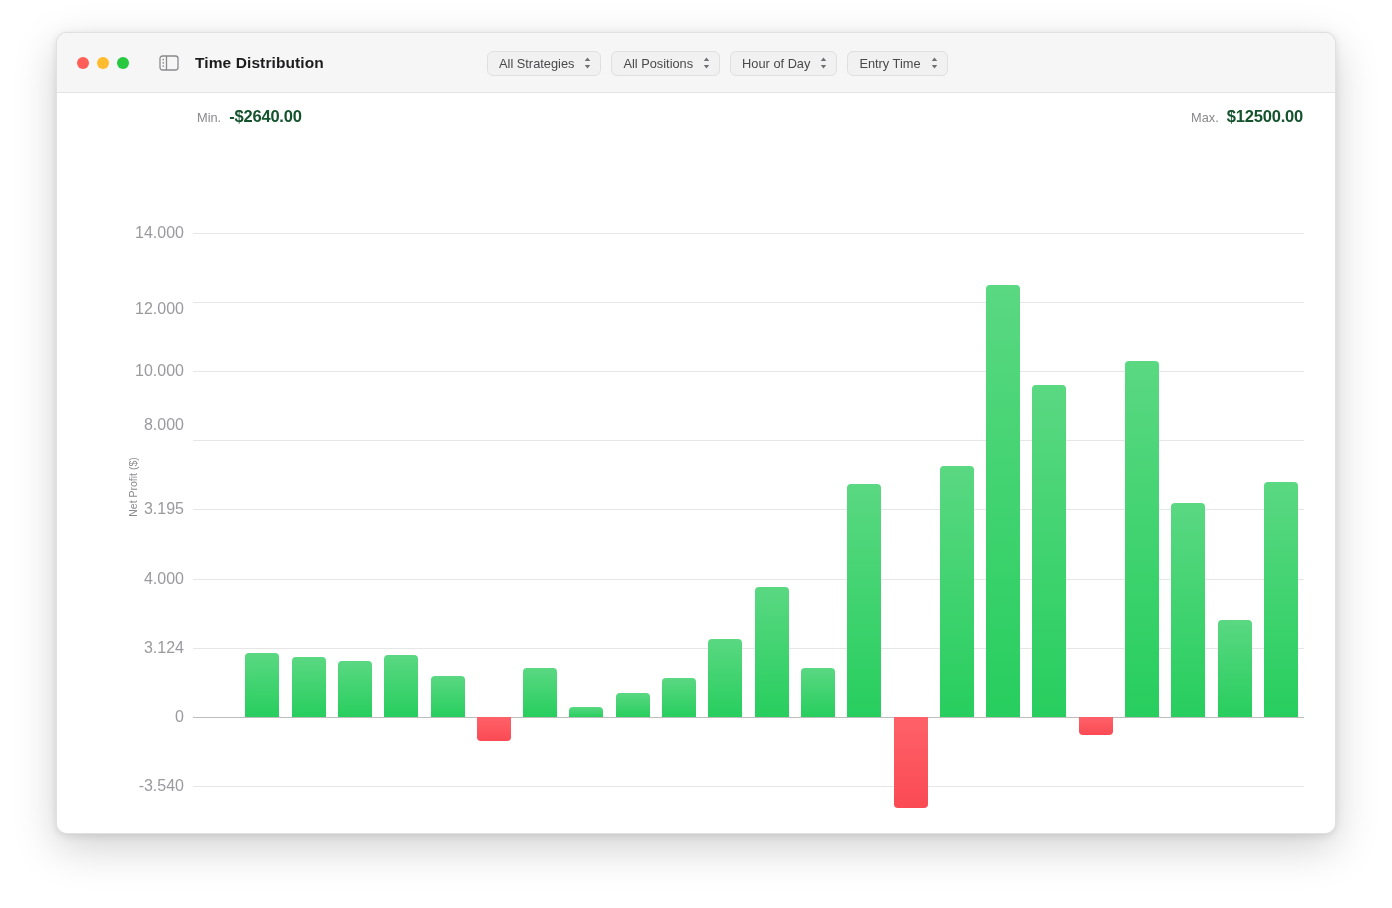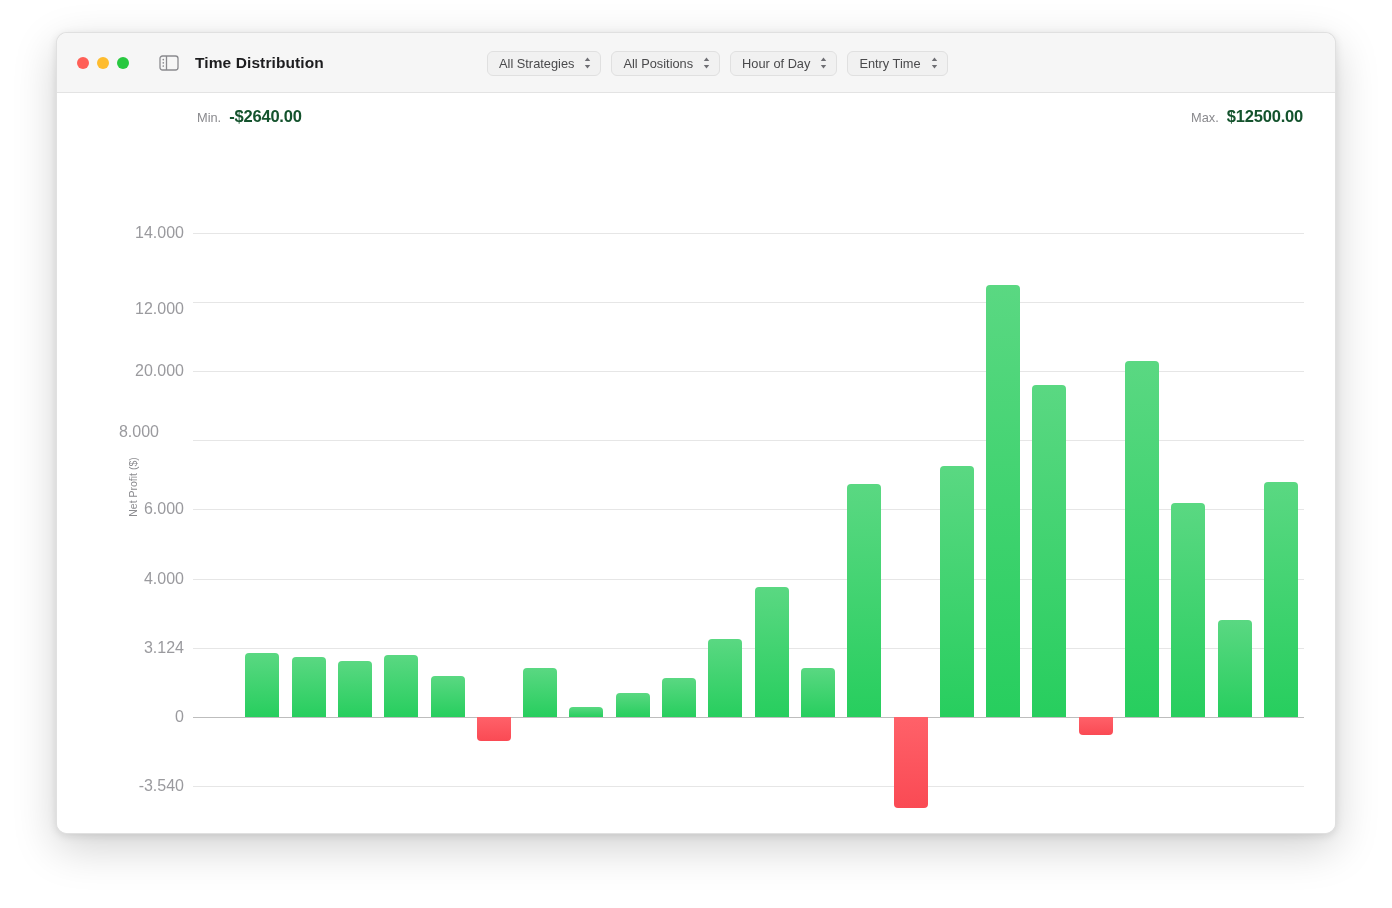--- a/index.html
+++ b/index.html
@@ -245,25 +245,25 @@
           <span>Net Profit ($)</span>
         </div>
 
         <div class="plot">
           <div id="gridlines">
               <div class="gridline" style="top: 94px;"></div>
               <div class="ytick" style="top: 94px;">14.000</div>
               <div class="gridline" style="top: 163.111px;"></div>
               <div class="ytick" style="top: 163.111px; margin-top: 7px;">12.000</div>
               <div class="gridline" style="top: 232.222px;"></div>
-              <div class="ytick" style="top: 232.222px;">20.000</div>
+              <div class="ytick" style="top: 232.222px;">10.000</div>
               <div class="gridline" style="top: 301.333px;"></div>
-              <div class="ytick" style="top: 293px; text-align: center;">8.000</div>
+              <div class="ytick" style="top: 286px;">8.000</div>
               <div class="gridline" style="top: 370.444px;"></div>
-              <div class="ytick" style="top: 370.444px;">6.000</div>
+              <div class="ytick" style="top: 370.444px;">3.195</div>
               <div class="gridline" style="top: 439.556px;"></div>
               <div class="ytick" style="top: 439.556px;">4.000</div>
               <div class="gridline" style="top: 508.667px;"></div>
               <div class="ytick" style="top: 508.667px;">3.124</div>
               <div class="gridline zero" style="top: 577.778px;"></div>
               <div class="ytick" style="top: 577.778px;">0</div>
               <div class="gridline" style="top: 646.889px;"></div>
               <div class="ytick" style="top: 646.889px;">-3.540</div>
             </div>
           <div class="bars" id="bars">

